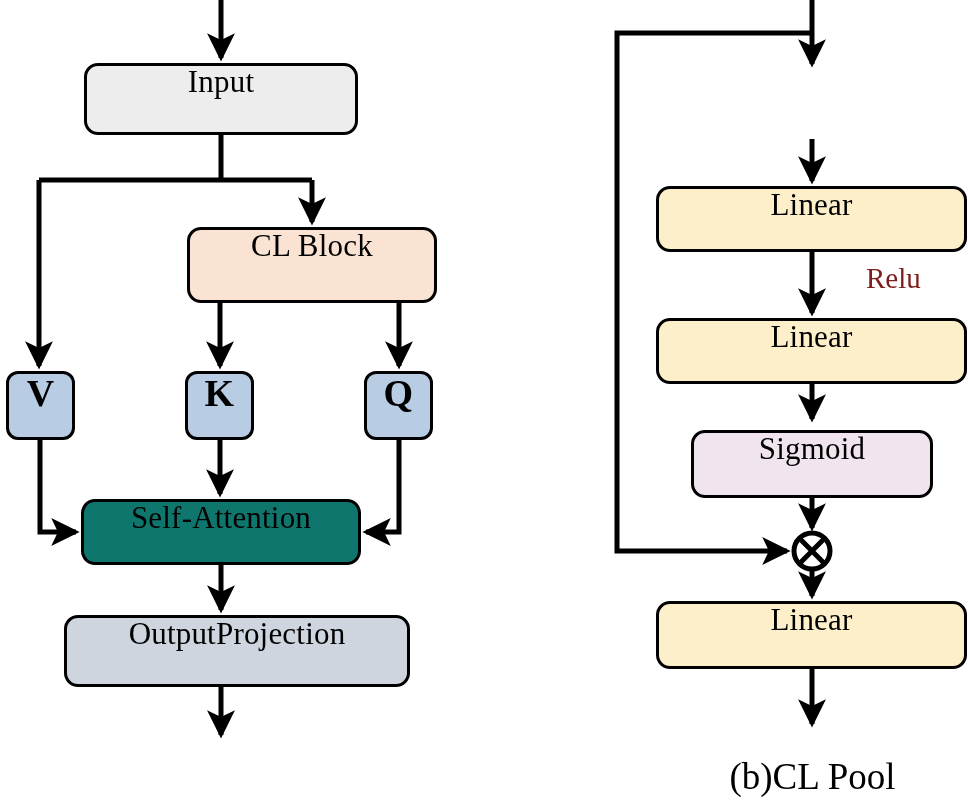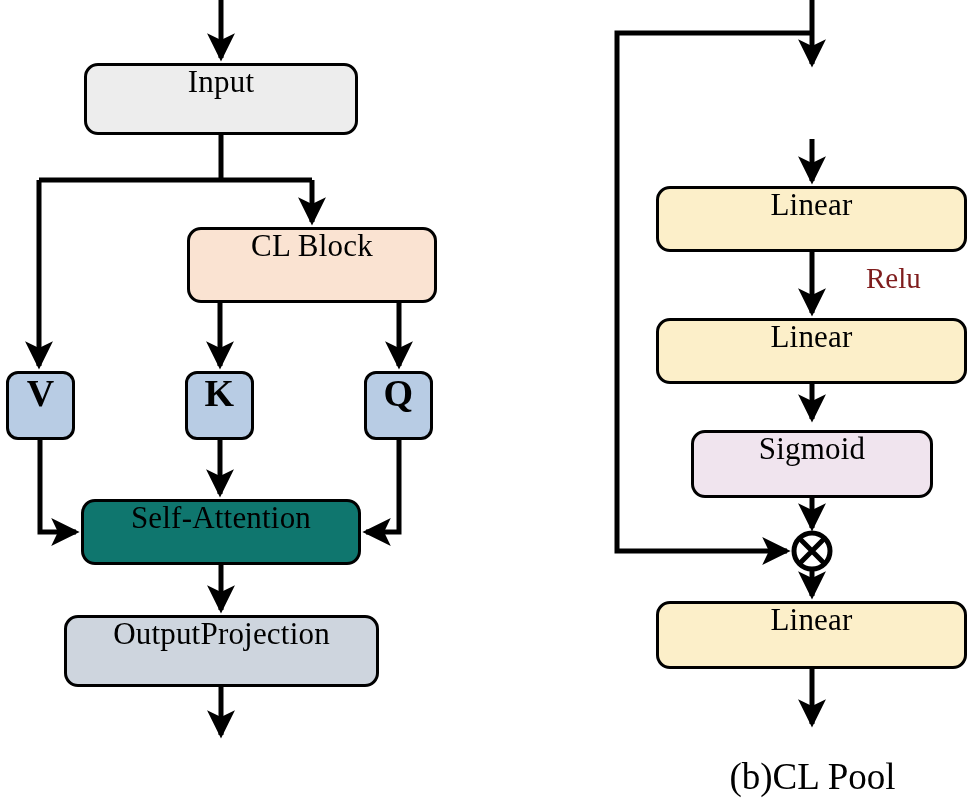--- a/index.html
+++ b/index.html
@@ -142,21 +142,21 @@
   </div>
 
   <div class="node vkq square" style="left:364px; top:371px; width:69px; height:69px; background:#b8cce4;">
     <span class="node-label">Q</span>
   </div>
 
   <div class="node" style="left:81px; top:499px; width:280px; height:66px; background:#0f766e;">
     <span class="node-label">Self-Attention</span>
   </div>
 
-  <div class="node" style="left:64px; top:615px; width:315px; height:72px; background:#ced5de;">
+  <div class="node" style="left:64px; top:615px; width:346px; height:72px; background:#ced5de;">
     <span class="node-label">OutputProjection</span>
   </div>
 
 
 
   <div class="node" style="left:656px; top:186px; width:311px; height:66px; background:#fcefc9;">
     <span class="node-label">Linear</span>
   </div>
 
   <div class="node" style="left:656px; top:318px; width:311px; height:66px; background:#fcefc9;">

